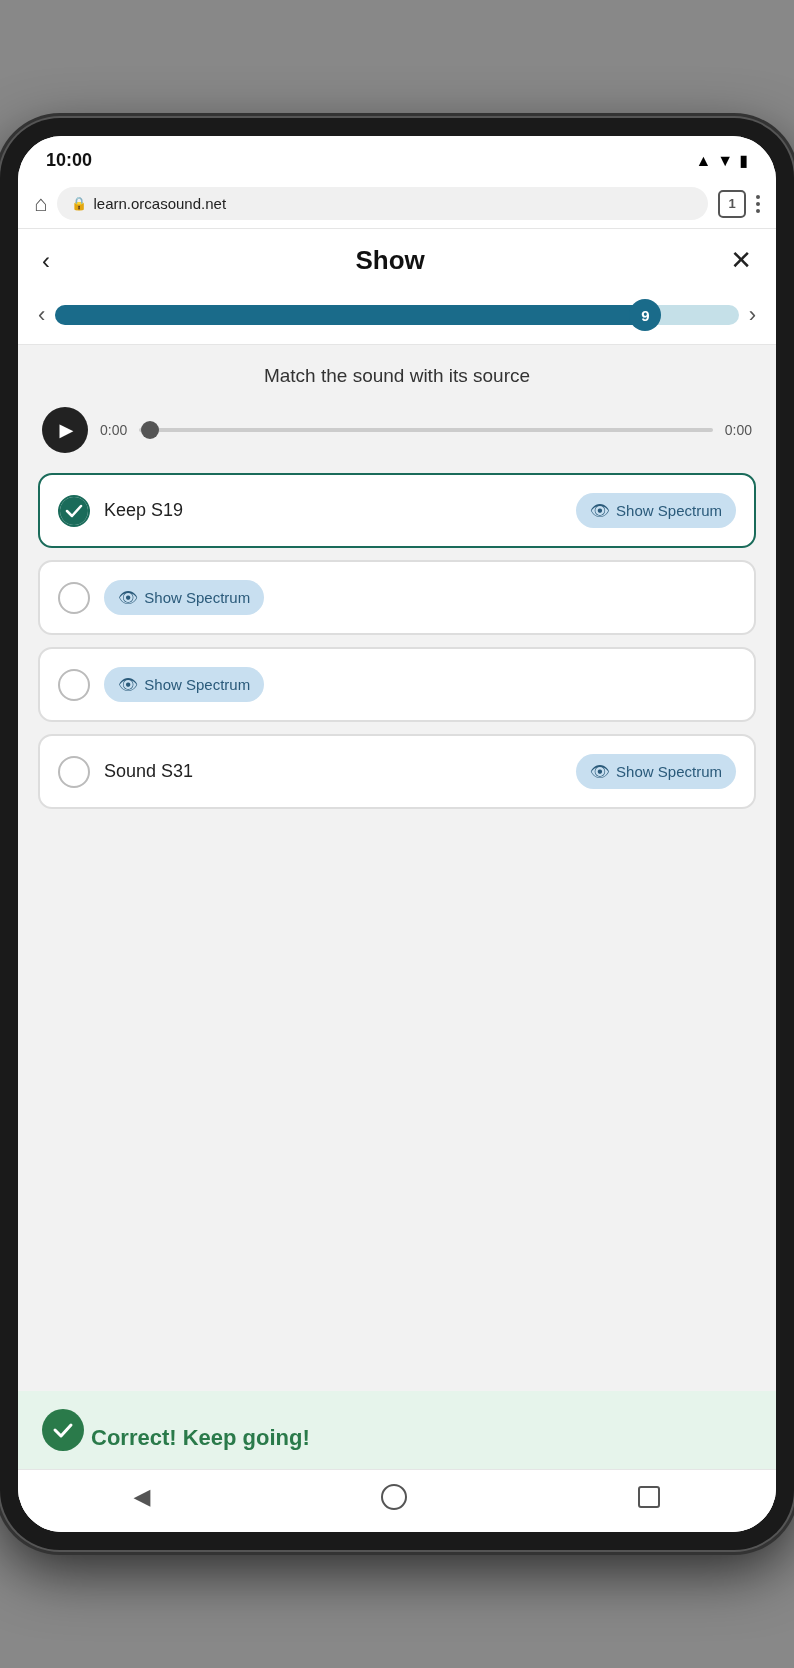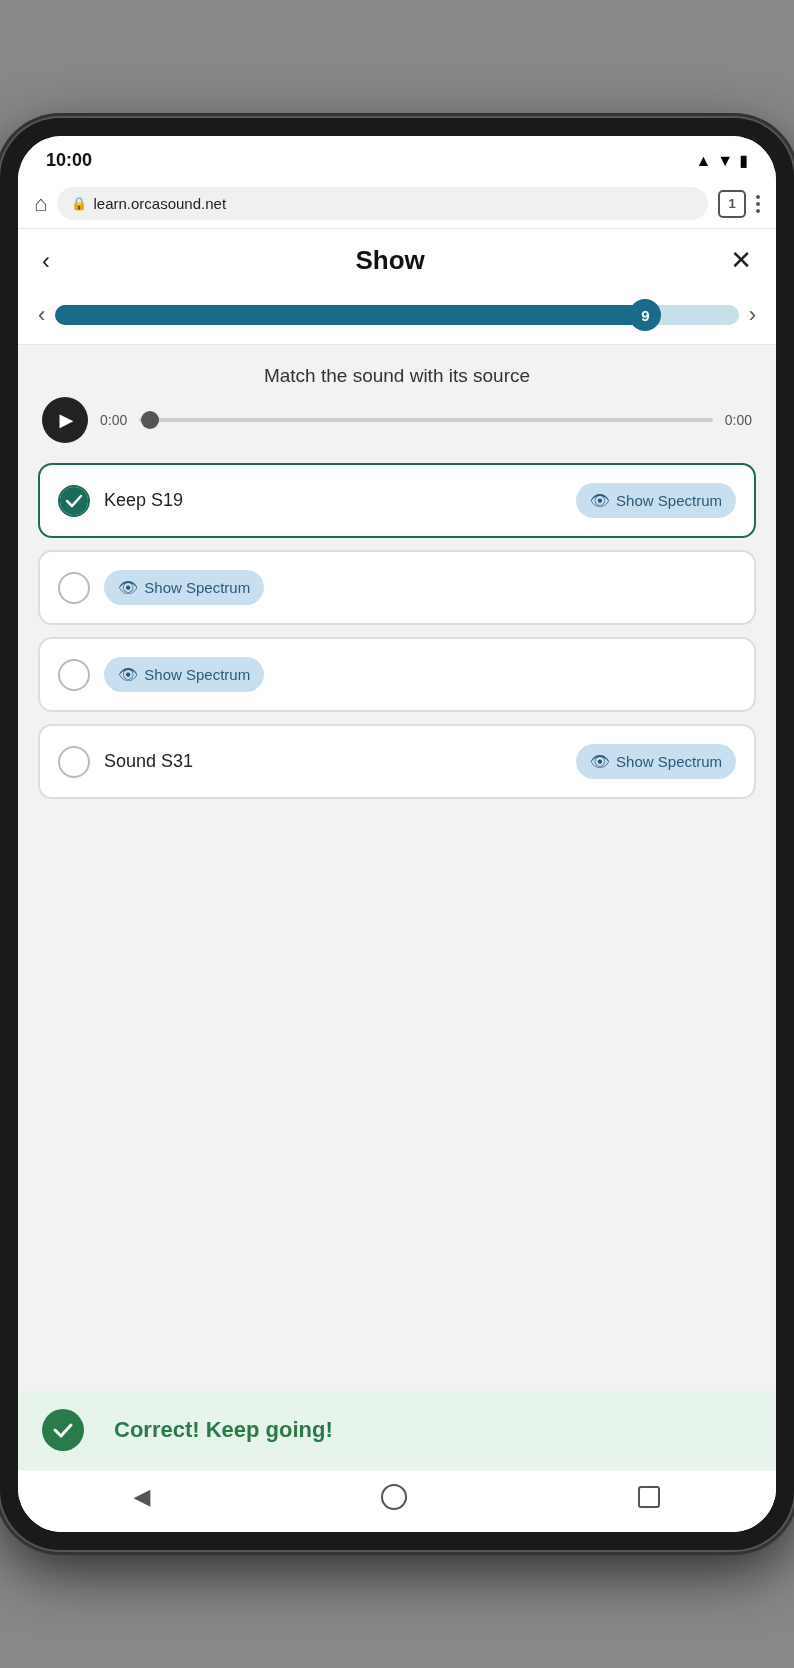--- a/index.html
+++ b/index.html
@@ -158,21 +158,21 @@
     .quiz-body {
       padding: 20px;
       background: #f2f2f2;
       flex: 1;
     }
 
     .quiz-question {
       text-align: center;
       font-size: 19px;
       color: #333;
-      margin-bottom: 10px;
+      margin-bottom: 20px;
       padding: 0 10px;
     }
 
     
     .audio-player {
       display: flex;
       align-items: center;
       gap: 12px;
       margin-bottom: 20px;
       padding: 0 4px;
@@ -255,22 +255,22 @@
       color: #2a5a7a;
       white-space: nowrap;
     }
     .eye-icon { font-size: 16px; }
 
     
     .correct-banner {
       background: #e6f4eb;
       padding: 18px 24px;
       display: flex;
-      align-items: center;
-      gap: 30px;
+      align-items: flex-end;
+      gap: 7px;
     }
     .correct-check {
       width: 42px; height: 42px;
       background: #2a7a4a;
       border-radius: 50%;
       display: flex; align-items: center; justify-content: center;
       flex-shrink: 0;
     }
     .correct-text {
       font-size: 22px;

